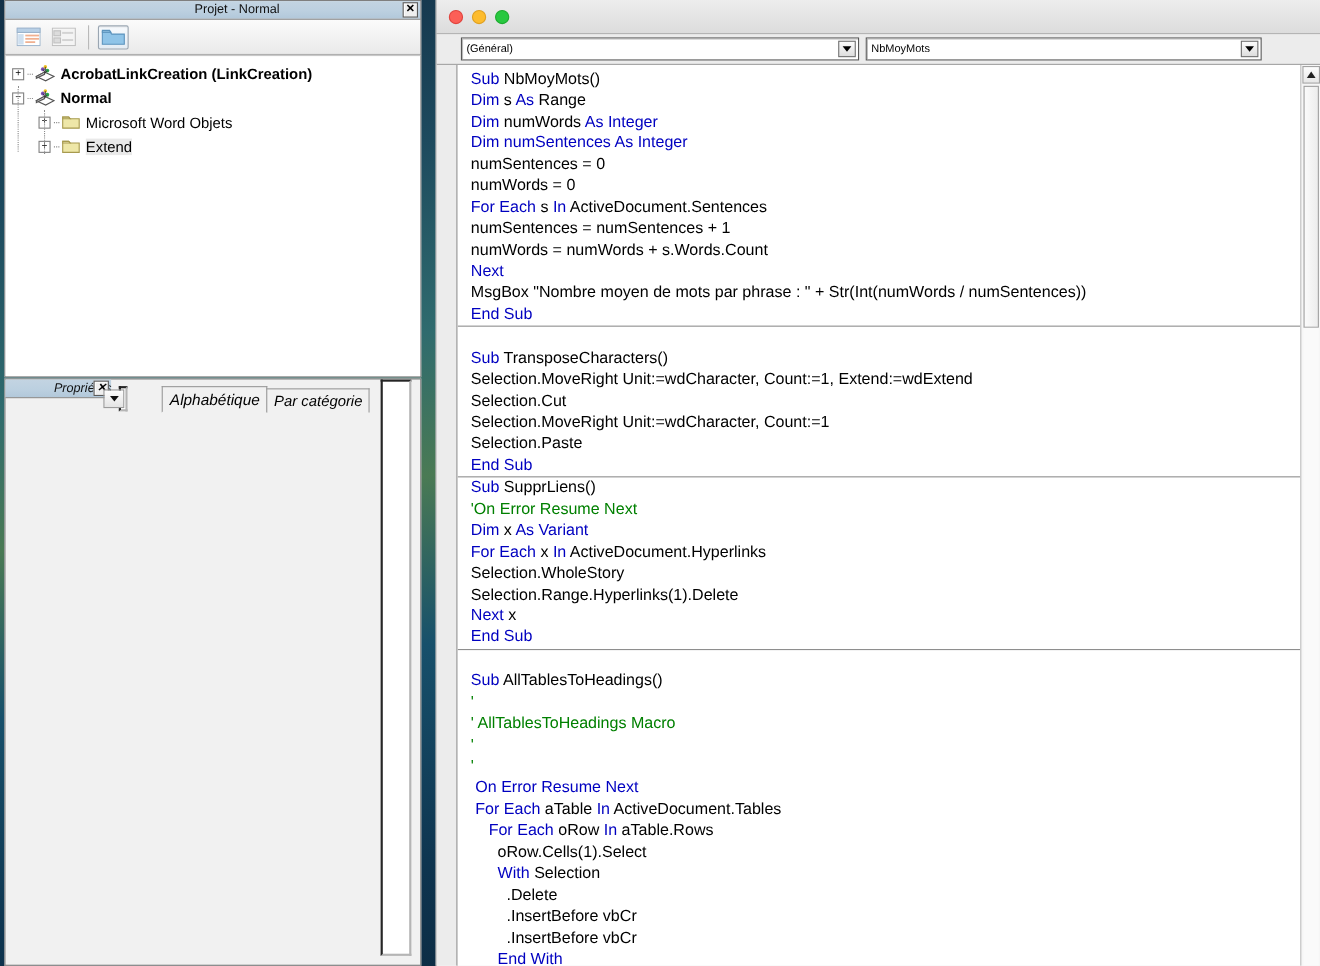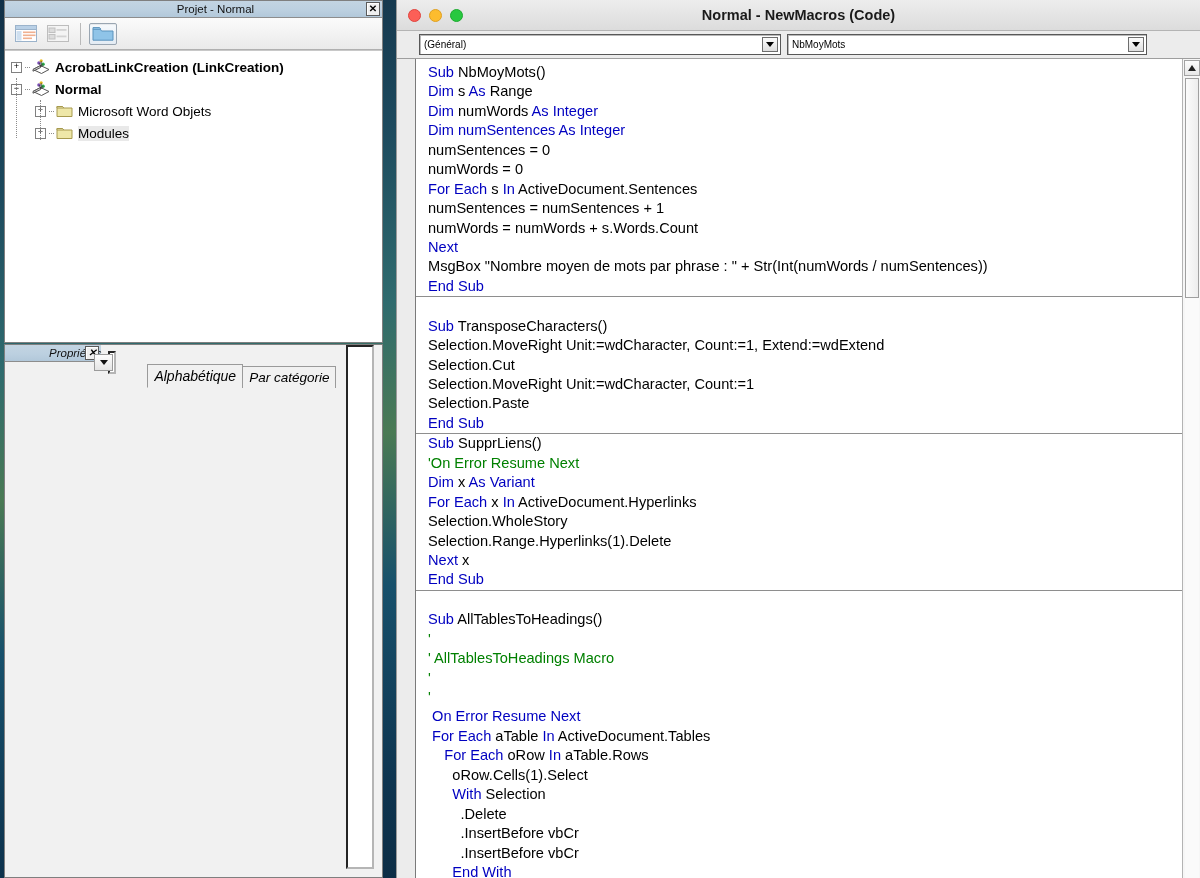--- a/index.html
+++ b/index.html
@@ -121,21 +121,21 @@
     display: flex; align-items: center; justify-content: center;
     cursor: pointer;
   }
   .caret-down {
     width: 0; height: 0;
     border-left: 4px solid transparent; border-right: 4px solid transparent;
     border-top: 5px solid #111;
   }
   #props-tabs {
     display: flex; align-items: flex-end; padding-left: 25px;
-    height: 24px; margin-top: 19px;
+    height: 24px; margin-top: 6px;
   }
   .ptab {
     height: 22px; padding: 0 6px;
     display: flex; align-items: center;
     font-size: 13.5px; color: #000;
     background: #f1f1f1;
     border: 1px solid #9a9a9a;
     border-bottom: none;
     margin-right: -1px;
     cursor: pointer;
@@ -327,21 +327,21 @@
       <span class="tree-label">Microsoft Word Objets</span>
     </div>
 
     <div class="tree-row lvl1">
       <span class="expander">+</span>
       <span class="dotted"></span>
       <svg class="icon-sq" width="17" height="14" viewBox="0 0 17 14">
         <path d="M1 2.5 L6.5 2.5 L7.8 4 L16 4 L16 12.5 L1 12.5 Z" fill="#eee7a8" stroke="#a79a4e"></path>
         <path d="M1 2.5 L6.5 2.5 L7.8 4 L1 4 Z" fill="#f5efc0" stroke="#a79a4e"></path>
       </svg>
-      <span class="tree-label sel">Modules</span>
+      <span class="tree-label sel">Extend</span>
     </div>
   </div>
 </div>
 
 <div id="props-window">
   <div class="panel-title">
     <span>Propriétés</span>
     <span class="close-box">✕</span>
   </div>
 
@@ -366,21 +366,20 @@
   <div id="props-grid"></div>
 </div>
 
 <div id="code-window">
   <div id="code-titlebar">
     <div id="traffic">
       <span class="tl red"></span>
       <span class="tl yellow"></span>
       <span class="tl green"></span>
     </div>
-    <div id="code-title">Normal - NewMacros (Code)</div>
   </div>
 
   <div id="code-combos">
     <div class="vb-combo" id="combo-general">
       <span>(Général)</span>
       <span class="arrow-btn2">
         <span class="caret-sm"></span>
       </span>
     </div>
     <div class="vb-combo" id="combo-proc">

